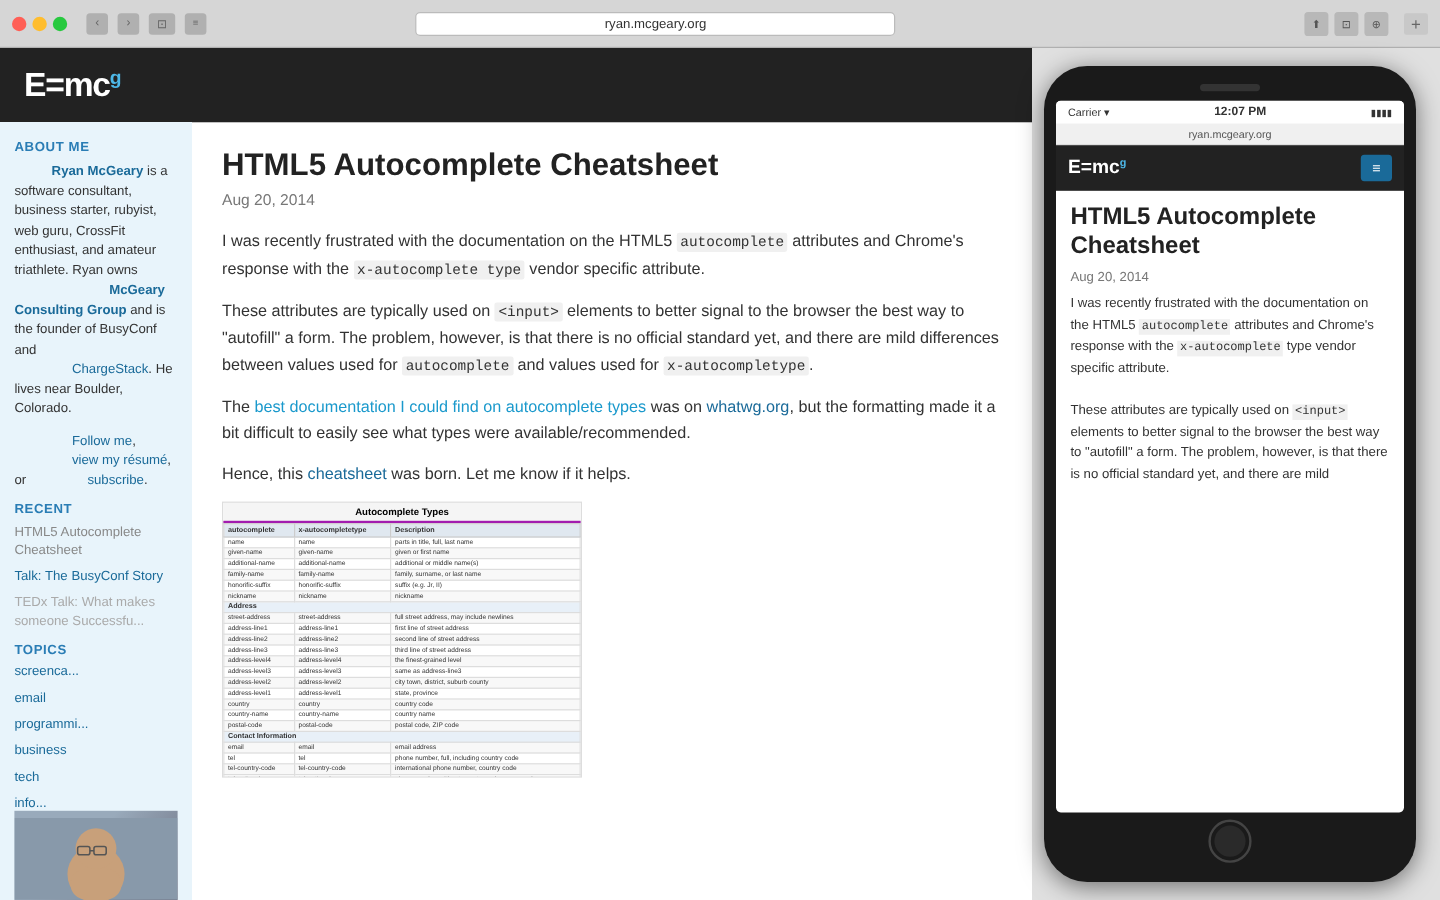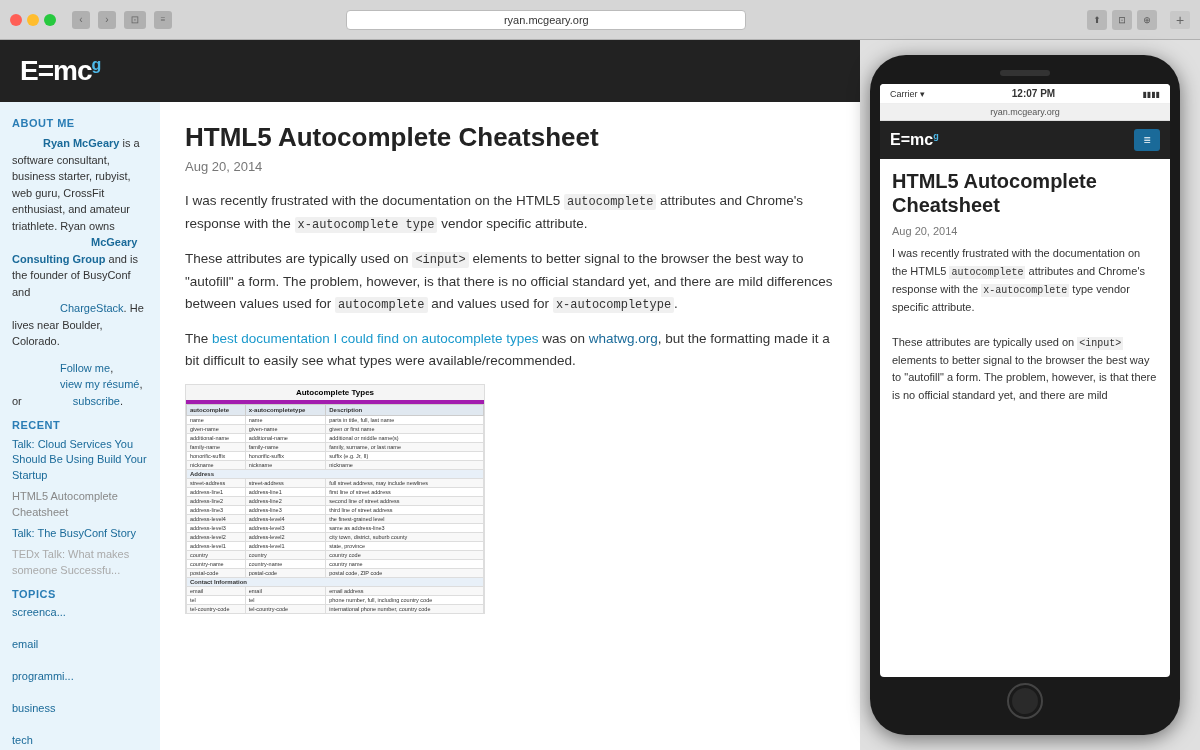--- a/index.html
+++ b/index.html
@@ -84,21 +84,21 @@
       margin-bottom: 6px;
       letter-spacing: 0.5px;
     }
     .sidebar-bio { color: #333; font-size: 11px; line-height: 1.5; margin-bottom: 10px; }
     .sidebar-bio strong { color: #1a6a99; padding-left: 31px; }
     .sidebar-bio a { color: #1a6a99; text-decoration: none; margin-left: 48px; }
     .sidebar-divider { margin: 10px 0; }
     .sidebar-recent-item { font-size: 11px; color: #1a6a99; text-decoration: none; display: block; margin-bottom: 6px; line-height: 1.4; }
     .sidebar-recent-item.active { color: #888; text-decoration: none; cursor: default; }
     .sidebar-recent-item.inactive { color: #aaa; cursor: default; }
-    .topics-list { display: flex; flex-direction: column; gap: 20px; margin-top: 4px; }
+    .topics-list { display: flex; flex-direction: column; gap: 10px; margin-top: 4px; }
     .topic-tag { color: #1a6a99; font-size: 11px; text-decoration: none; }
     .avatar-placeholder {
       width: 100%; height: 80px;
       background: linear-gradient(135deg, #9ab 40%, #667 100%);
       display: flex; align-items: flex-end; justify-content: center;
       overflow: hidden;
     }
 
     
     .main-content {
@@ -125,21 +125,21 @@
     }
     .cheatsheet-table {
       width: 100%;
       font-size: 6px;
       border-collapse: collapse;
       color: #333;
     }
     .cheatsheet-table th { background: #e0e8f0; padding: 2px 3px; text-align: left; font-size: 6px; border: 0.5px solid #ccc; }
     .cheatsheet-table td { padding: 1px 3px; border: 0.5px solid #ddd; font-size: 5.5px; }
     .cheatsheet-table tr:nth-child(even) td { background: #f8f8f8; }
-    .cheatsheet-header { font-size: 8px; font-weight: bold; text-align: center; padding: 3px; background: #f5f5f5; border-bottom: 4px solid #a21caf; }
+    .cheatsheet-header { font-size: 8px; font-weight: bold; text-align: center; padding: 3px; background: #f5f5f5; border-bottom: 2px solid #a21caf; }
 
     
     .phone-mockup {
       width: 310px;
       flex-shrink: 0;
       background: #1a1a1a;
       border-radius: 36px;
       margin: 15px 20px 15px 10px;
       padding: 10px;
       box-shadow: 0 4px 20px rgba(0,0,0,0.5);
@@ -265,21 +265,20 @@
           <strong>Ryan McGeary</strong><span> is a software consultant, business starter, rubyist, web guru, CrossFit enthusiast, and amateur triathlete. Ryan owns </span><strong><a href="#">McGeary Consulting Group</a></strong><span> and is the founder of BusyConf and </span><a href="#">ChargeStack</a><span>. He lives near Boulder, Colorado.</span>
         </p>
         <p class="sidebar-bio">
           <a href="#">Follow me</a>, <a href="#">view my résumé</a>, or <a href="#">subscribe</a>.
         </p>
 
         <div class="sidebar-divider"></div>
 
         <div class="sidebar-section-title">RECENT</div>
 
-        <a href="#" class="sidebar-recent-item">Talk: Cloud Services You Should Be Using Build Your Startup</a>
         <a href="#" class="sidebar-recent-item active">HTML5 Autocomplete Cheatsheet</a>
         <a href="#" class="sidebar-recent-item">Talk: The BusyConf Story</a>
         <a href="#" class="sidebar-recent-item inactive">TEDx Talk: What makes someone Successfu...</a>
 
         <div class="sidebar-divider"></div>
         <div class="sidebar-section-title">TOPICS</div>
         <div class="topics-list">
           <a href="#" class="topic-tag">screenca...</a>
           <a href="#" class="topic-tag">email</a>
           <a href="#" class="topic-tag">programmi...</a>
@@ -309,20 +308,23 @@
         <div class="article-body">
           <p>
             I was recently frustrated with the documentation on the HTML5 <code>autocomplete</code> attributes and Chrome's response with the <code>x-autocomplete type</code> vendor specific attribute.
           </p>
           <p>
             These attributes are typically used on <code>&lt;input&gt;</code> elements to better signal to the browser the best way to "autofill" a form. The problem, however, is that there is no official standard yet, and there are mild differences between values used for <code>autocomplete</code> and values used for <code>x-autocompletype</code>.
           </p>
           <p>
             The <a href="#" class="highlight">best documentation I could find on autocomplete types</a> was on <a href="#">whatwg.org</a>, but the formatting made it a bit difficult to easily see what types were available/recommended.
           </p>
+          <p>
+            Hence, this <a href="#">cheatsheet</a> was born. Let me know if it helps.
+          </p>
 
           <div class="cheatsheet-img">
             <div class="cheatsheet-header">Autocomplete Types</div>
             <table class="cheatsheet-table">
               <thead>
                 <tr>
                   <th>autocomplete</th>
                   <th>x-autocompletetype</th>
                   <th>Description</th>
                 </tr>

